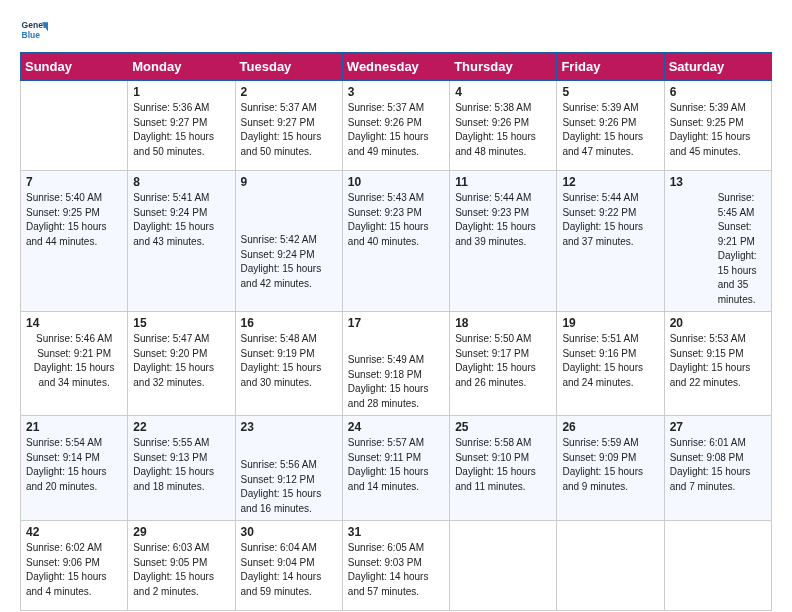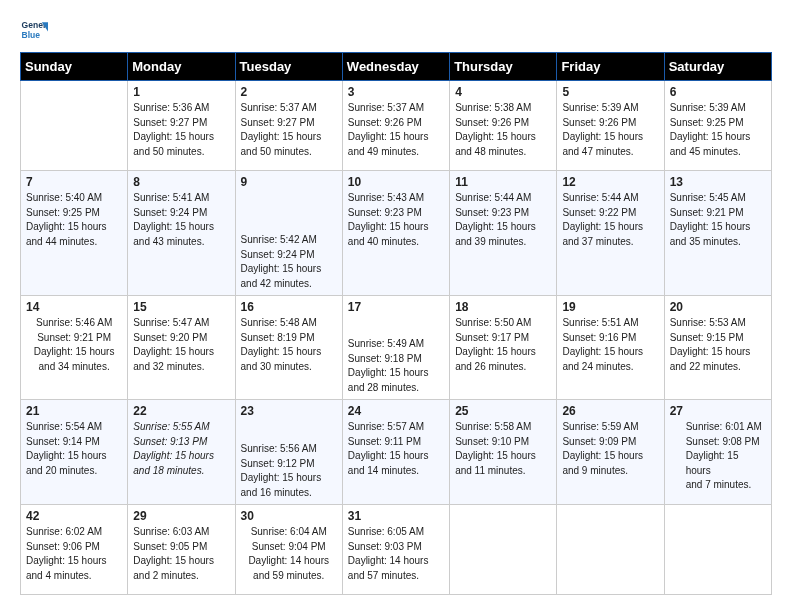--- a/index.html
+++ b/index.html
@@ -44,21 +44,21 @@
       font-size: 16px;
       color: #1a1a1a;
       font-weight: normal;
     }
     .calendar-table {
       width: 100%;
       border-collapse: collapse;
       table-layout: fixed;
     }
     .calendar-table th {
-      background: #000000;
+      background: #be185d;
       color: #fff;
       font-size: 13px;
       font-weight: bold;
       padding: 6px 4px;
       text-align: left;
       border: 1px solid #1a5aaa;
     }
     .calendar-table td {
       border: 1px solid #ccc;
       vertical-align: top;
@@ -206,21 +206,21 @@
           </td>
           <td>
             <span class="day-number">12</span>
             <div class="cell-text" style="white-space: pre-line;">Sunrise: 5:44 AM
 Sunset: 9:22 PM
 Daylight: 15 hours
 and 37 minutes.</div>
           </td>
           <td>
             <span class="day-number">13</span>
-            <div class="cell-text" style="white-space: pre-line;">Sunrise: 5:45 AM
+            <div class="cell-text" style="white-space: pre-line; margin-left: 48px;">Sunrise: 5:45 AM
 Sunset: 9:21 PM
 Daylight: 15 hours
 and 35 minutes.</div>
           </td>
         </tr>
         <tr>
           <td>
             <span class="day-number">14</span>
             <div class="cell-text" style="white-space: pre-line; text-align: center;">Sunrise: 5:46 AM
 Sunset: 9:21 PM
@@ -230,21 +230,21 @@
           <td>
             <span class="day-number">15</span>
             <div class="cell-text" style="white-space: pre-line;">Sunrise: 5:47 AM
 Sunset: 9:20 PM
 Daylight: 15 hours
 and 32 minutes.</div>
           </td>
           <td>
             <span class="day-number">16</span>
             <div class="cell-text" style="white-space: pre-line;">Sunrise: 5:48 AM
-Sunset: 8:19 PM
+Sunset: 9:19 PM
 Daylight: 15 hours
 and 30 minutes.</div>
           </td>
           <td>
             <span class="day-number">17</span>
             <div class="cell-text" style="white-space: pre-line; margin-top: 23px;">Sunrise: 5:49 AM
 Sunset: 9:18 PM
 Daylight: 15 hours
 and 28 minutes.</div>
           </td>
@@ -273,21 +273,21 @@
         <tr>
           <td>
             <span class="day-number">21</span>
             <div class="cell-text" style="white-space: pre-line;">Sunrise: 5:54 AM
 Sunset: 9:14 PM
 Daylight: 15 hours
 and 20 minutes.</div>
           </td>
           <td>
             <span class="day-number">22</span>
-            <div class="cell-text" style="white-space: pre-line; font-style: italic;">Sunrise: 5:55 AM
+            <div class="cell-text" style="white-space: pre-line;">Sunrise: 5:55 AM
 Sunset: 9:13 PM
 Daylight: 15 hours
 and 18 minutes.</div>
           </td>
           <td>
             <span class="day-number">23</span>
             <div class="cell-text" style="white-space: pre-line; margin-top: 24px;">Sunrise: 5:56 AM
 Sunset: 9:12 PM
 Daylight: 15 hours
 and 16 minutes.</div>
@@ -308,21 +308,21 @@
           </td>
           <td>
             <span class="day-number">26</span>
             <div class="cell-text" style="white-space: pre-line;">Sunrise: 5:59 AM
 Sunset: 9:09 PM
 Daylight: 15 hours
 and 9 minutes.</div>
           </td>
           <td>
             <span class="day-number">27</span>
-            <div class="cell-text" style="white-space: pre-line; margin-left: 16px;">Sunrise: 6:01 AM
+            <div class="cell-text" style="white-space: pre-line;">Sunrise: 6:01 AM
 Sunset: 9:08 PM
 Daylight: 15 hours
 and 7 minutes.</div>
           </td>
         </tr>
         <tr>
           <td>
             <span class="day-number">42</span>
             <div class="cell-text" style="white-space: pre-line;">Sunrise: 6:02 AM
 Sunset: 9:06 PM
@@ -331,21 +331,21 @@
           </td>
           <td>
             <span class="day-number">29</span>
             <div class="cell-text" style="white-space: pre-line;">Sunrise: 6:03 AM
 Sunset: 9:05 PM
 Daylight: 15 hours
 and 2 minutes.</div>
           </td>
           <td>
             <span class="day-number">30</span>
-            <div class="cell-text" style="white-space: pre-line; text-align: center;">Sunrise: 6:04 AM
+            <div class="cell-text" style="white-space: pre-line;">Sunrise: 6:04 AM
 Sunset: 9:04 PM
 Daylight: 14 hours
 and 59 minutes.</div>
           </td>
           <td>
             <span class="day-number">31</span>
             <div class="cell-text" style="white-space: pre-line;">Sunrise: 6:05 AM
 Sunset: 9:03 PM
 Daylight: 14 hours
 and 57 minutes.</div>

